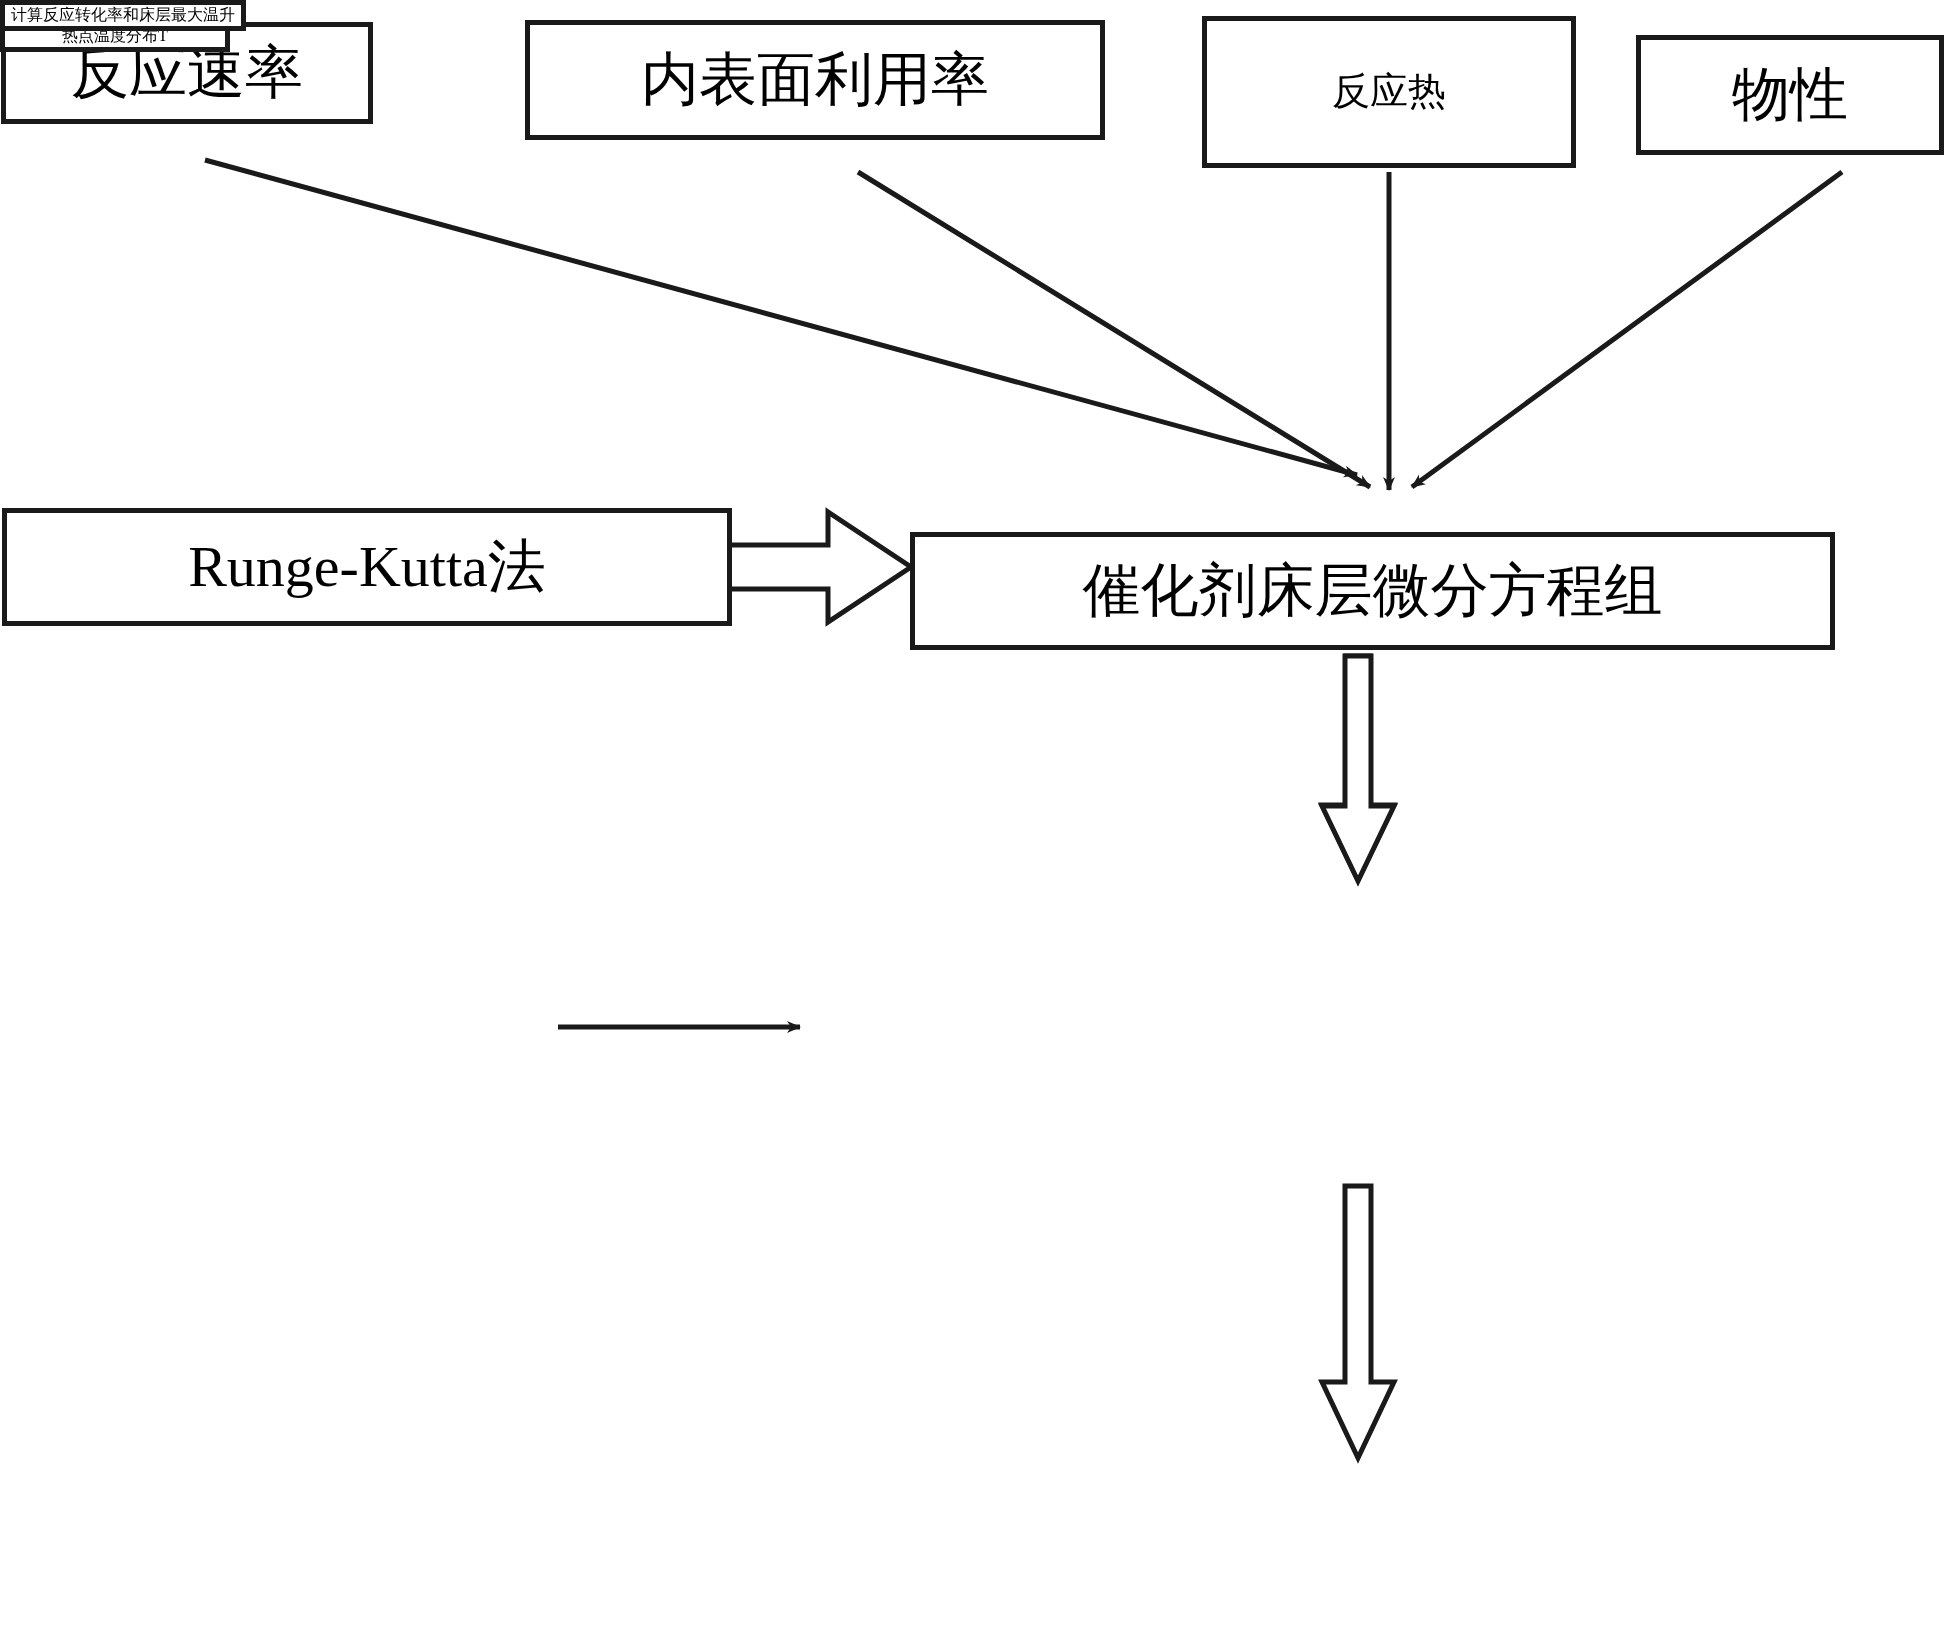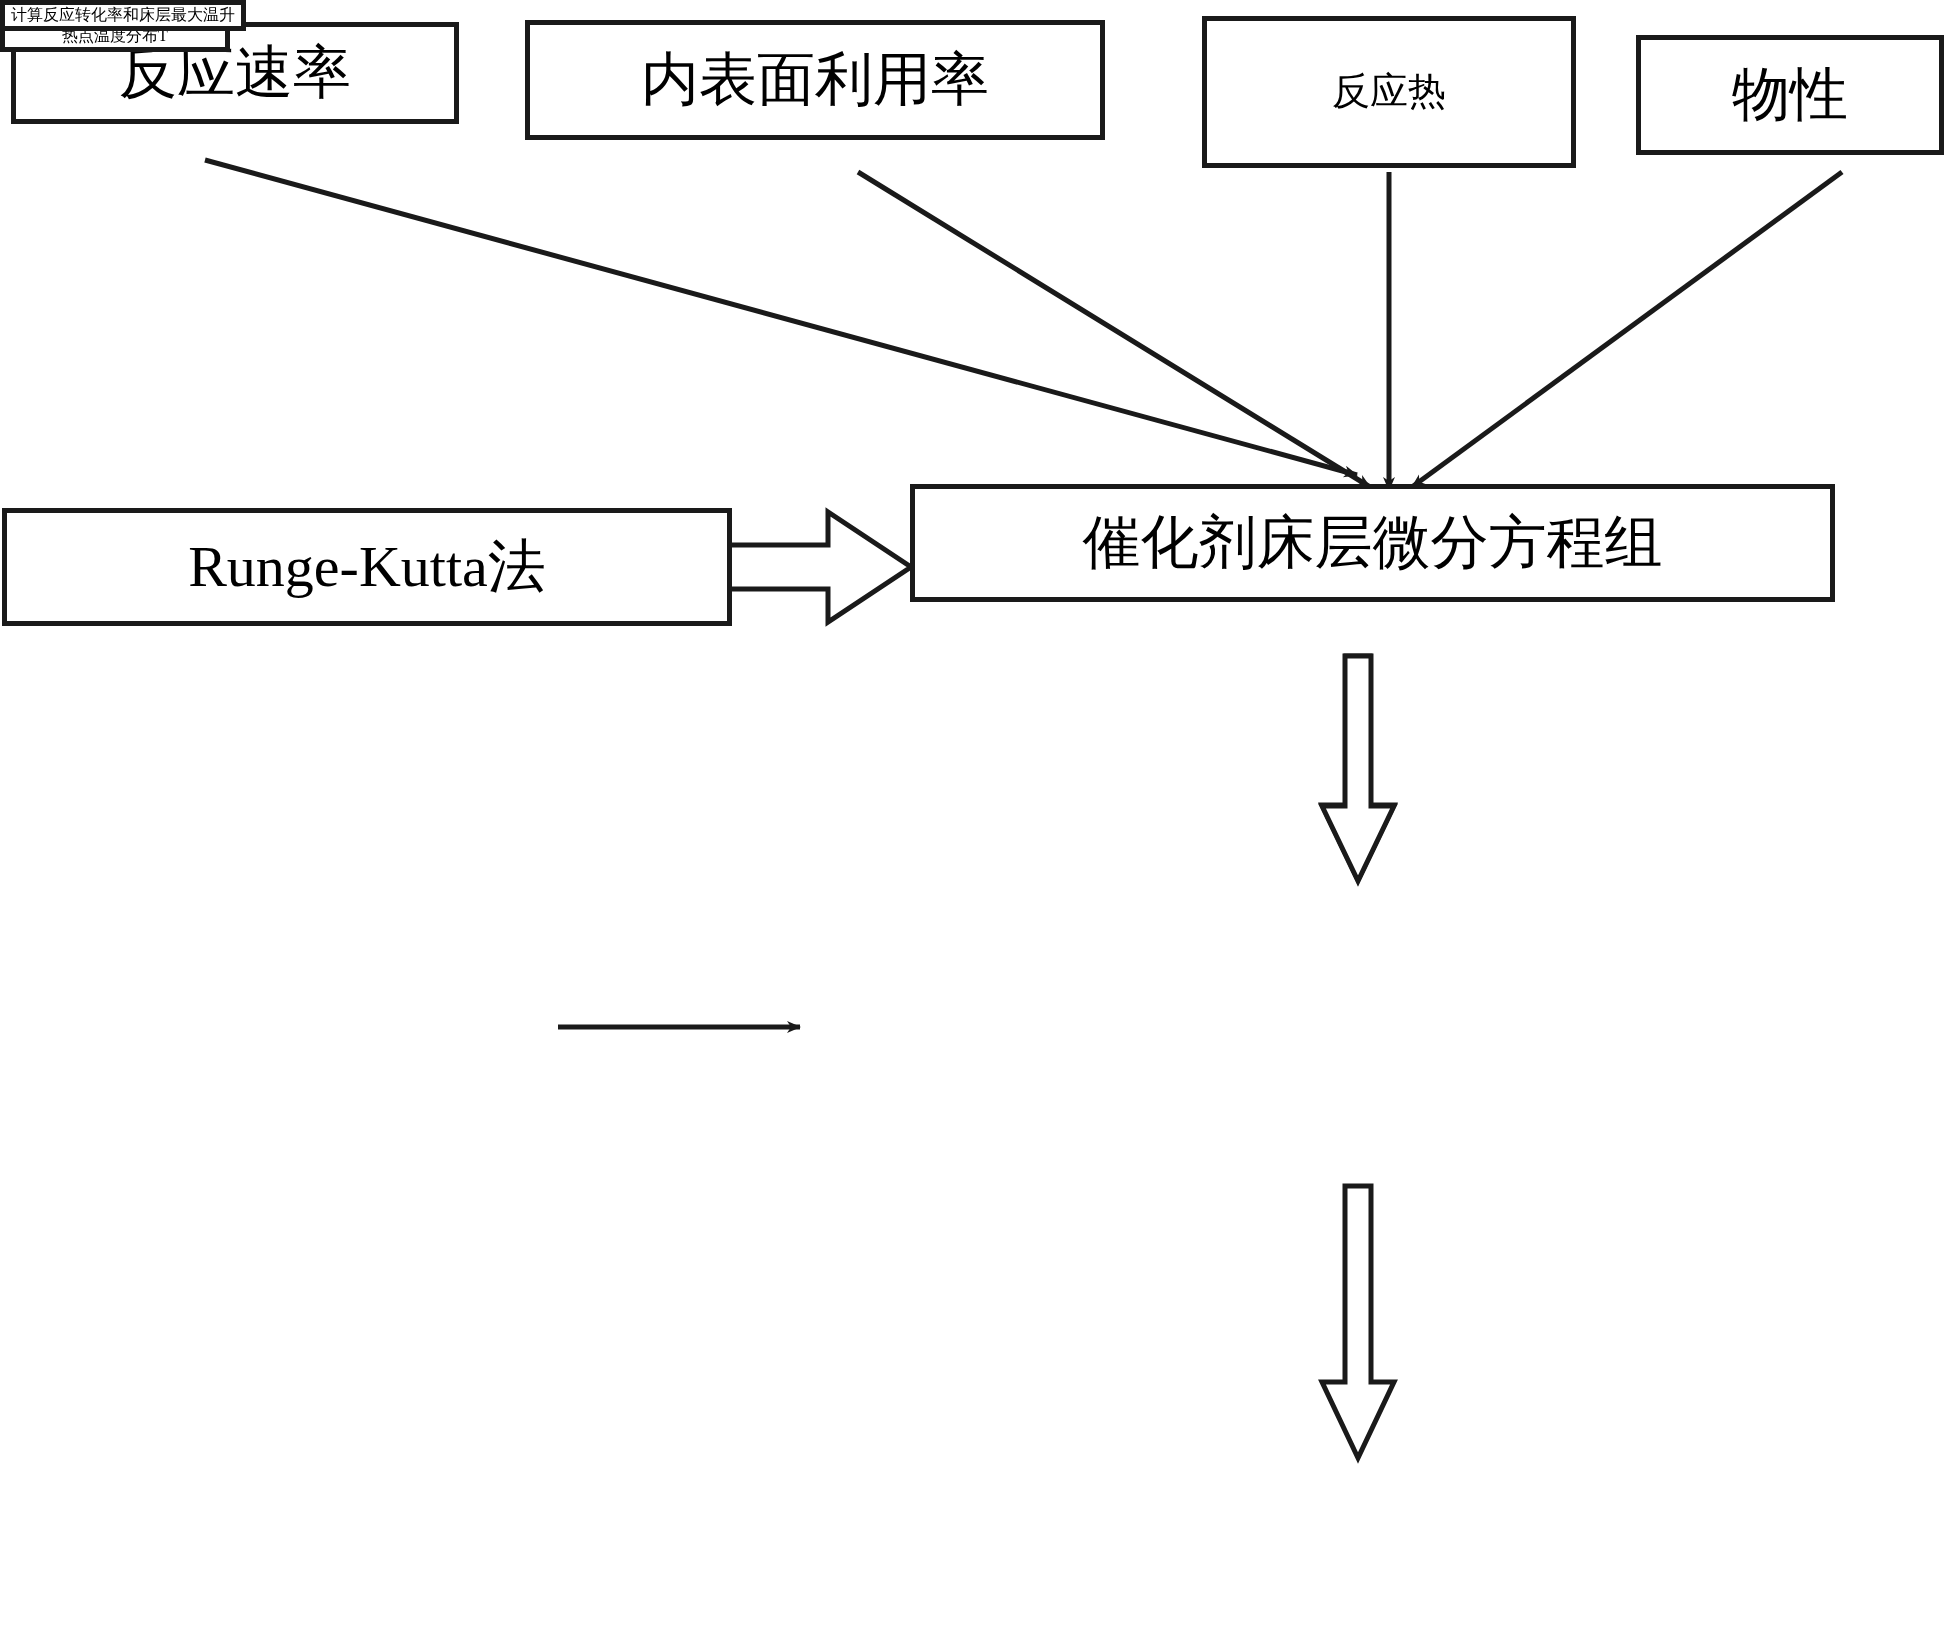--- a/index.html
+++ b/index.html
@@ -29,26 +29,26 @@
     color: #000000;
     line-height: 1.30;
   }
   .node .txt {
     display: block;
     width: 100%;
     padding: 0 6px;
     box-sizing: border-box;
   }
   
-  #n-rate       { left: 11px;    top: 22px;   width: 448px;  height: 102px; font-size: 58px; }
+  #n-rate       { left: 1px;    top: 22px;   width: 372px;  height: 102px; font-size: 58px; }
   #n-eff        { left: 525px;  top: 20px;   width: 580px;  height: 120px; font-size: 58px; }
   #n-heat       { left: 1202px; top: 16px;   width: 374px;  height: 152px; font-size: 38px; }
   #n-prop       { left: 1636px; top: 16px;   width: 308px;  height: 120px; font-size: 58px; margin-top: 19px; }
   #n-rk         { left: 2px;    top: 508px;  width: 730px;  height: 118px; font-size: 58px; }
-  #n-odes       { left: 910px;  top: 484px;  width: 925px;  height: 118px; font-size: 58px; }
+  #n-odes       { left: 910px;  top: 532px;  width: 925px;  height: 118px; font-size: 58px; }
   #n-init       { left: 48px;   top": 0;     }
   #n-init       { left: 48px;   top: 968px;  width: 508px;  height: 112px; font-size: 58px; }
   #n-calc       { left: 815px;  top: 913px;  width: 1110px; height: 238px; font-size: 55px; }
   #n-result     { left: 740px;  top: 1485px; width: 1186px; height: 120px; font-size: 55px; }
 
   .sub { font-size: 0.62em; vertical-align: -0.22em; }
   .ital { font-style: italic; font-family: "Liberation Serif","DejaVu Serif",serif; }
   svg.overlay {
     position: absolute;
     left: 0; top: 0;

